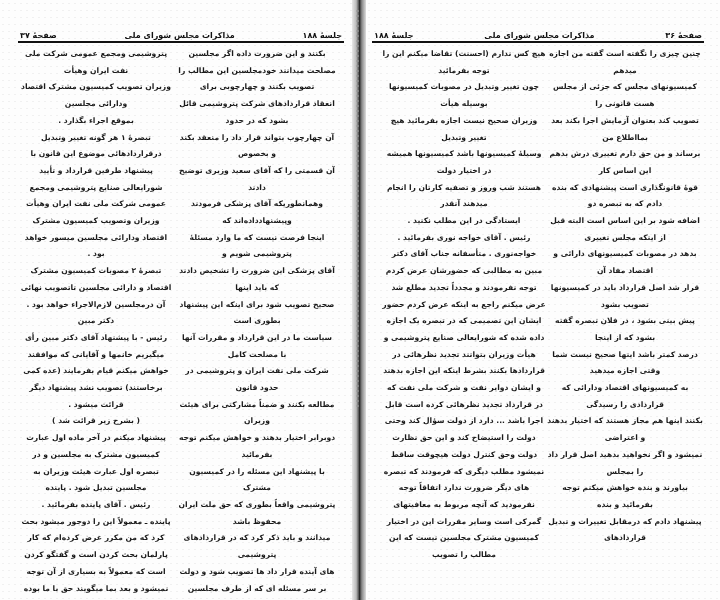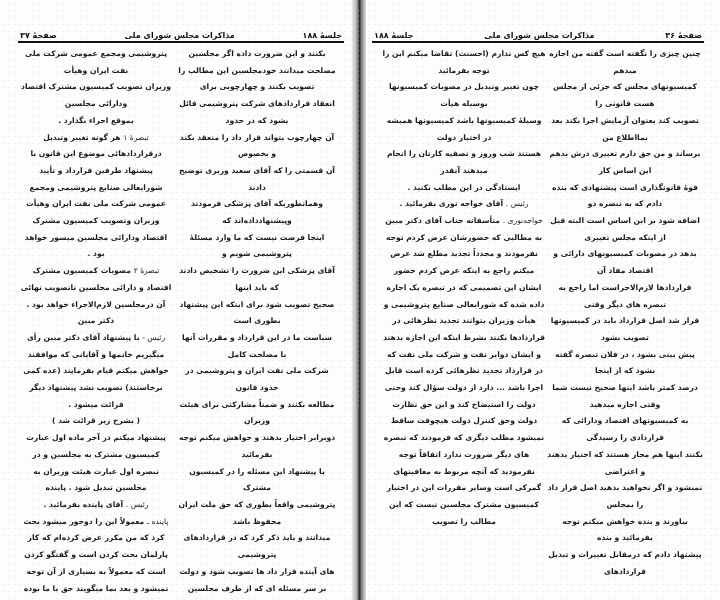--- a/index.html
+++ b/index.html
@@ -40,21 +40,21 @@
     .col {
       position: absolute; top: 46px; direction: rtl; text-align: justify;
       font-size: 7.6px; line-height: 16.7px; font-weight: bold;
       color: #1a1a1a;
     }
     .col p { margin: 0; text-align: center; }
     .page.left .col.c1 { left: 178px; width: 158px; }
     .page.left .col.c2 { left: 20px; width: 152px; }
     .page.right .col.c1 { left: 180px; width: 158px; }
     .page.right .col.c2 { left: 8px; width: 164px; margin-left: 8px; }
-    .spk { font-weight: 400; }
+    .spk { font-weight: 700; }
     .center { text-align: center; }
     .speckle {
       position: absolute; inset: 0; pointer-events: none;
       background-image:
         radial-gradient(#0000000d 0.6px, transparent 0.8px);
       background-size: 6px 7px;
     }
   </style>
 </head>
 <body>
@@ -131,35 +131,35 @@
   <div class="rule"></div>
 
   <div class="col c1">
     <p>چنین چیزی را نگفته است گفته من اجازه میدهم</p>
     <p>کمیسیونهای مجلس که جزئی از مجلس هست قانونی را</p>
     <p>تصویب کند بعنوان آزمایش اجرا بکند بعد بمااطلاع من</p>
     <p>برساند و من حق دارم تغییری درش بدهم این اساس کار</p>
     <p>قوهٔ قانونگذاری است پیشنهادی که بنده دادم که به تبصره دو</p>
     <p>اضافه شود بر این اساس است البته قبل از اینکه مجلس تغییری</p>
     <p>بدهد در مصوبات کمیسیونهای دارائی و اقتصاد مفاد آن</p>
-    <p>قراردادها لازم‌الاجراست اما راجع به تبصره های دیگر وقتی</p>
     <p>قرار شد اصل قرارداد باید در کمیسیونها تصویب بشود</p>
     <p>پیش بینی بشود ، در فلان تبصره گفته بشود که از اینجا</p>
     <p>درصد کمتر باشد اینها صحیح نیست شما وقتی اجازه میدهید</p>
     <p>به کمیسیونهای اقتصاد ودارائی که قراردادی را رسیدگی</p>
     <p>بکنند اینها هم مجاز هستند که اختیار بدهند و اعتراضی</p>
     <p>نمیشود و اگر نخواهید بدهید اصل قرار داد را بمجلس</p>
     <p>بیاورند و بنده خواهش میکنم توجه بفرمائید و بنده</p>
     <p>پیشنهاد دادم که درمقابل تغییرات و تبدیل قراردادهای</p>
 
   </div>
 
   <div class="col c2">
     <p>هیچ کس ندارم (احسنت) تقاضا میکنم این را توجه بفرمائید</p>
     <p>چون تغییر وتبدیل در مصوبات کمیسیونها بوسیله هیأت</p>
+    <p>وزیران صحیح نیست اجازه بفرمائید هیچ تغییر وتبدیل</p>
     <p>وسیلهٔ کمیسیونها باشد کمیسیونها همیشه در اختیار دولت</p>
     <p>هستند شب وروز و تصفیه کارتان را انجام میدهند آنقدر</p>
     <p>ایستادگی در این مطلب نکنید .</p>
     <p class="center">
       <span class="spk">رئیس .</span>
       <span>آقای خواجه نوری بفرمائید .</span>
     </p>
     <p>
       <span class="spk">خواجه‌نوری .</span>
       <span>متأسفانه جناب آقای دکتر مبین به مطالبی که حضورشان عرض کردم توجه نفرمودند و مجدداً تجدید مطلع شد عرض میکنم راجع به اینکه عرض کردم حضور ایشان این تصمیمی که در تبصره یک اجازه داده شده که شورایعالی صنایع پتروشیمی و هیأت وزیران بتوانند تجدید نظرهائی در قراردادها بکنند بشرط اینکه این اجازه بدهند و ایشان دوایر نفت و شرکت ملی نفت که در قرارداد تجدید نظرهائی کرده است قابل اجرا باشد ... دارد از دولت سؤال کند وحتی دولت را استیضاح کند و این حق نظارت دولت وحق کنترل دولت هیچوقت ساقط نمیشود مطلب دیگری که فرمودند که تبصره های دیگر ضرورت ندارد اتفاقاً توجه نفرمودید که آنچه مربوط به معافیتهای گمرکی است وسایر مقررات این در اختیار کمیسیون مشترک مجلسین نیست که این مطالب را تصویب</span>

